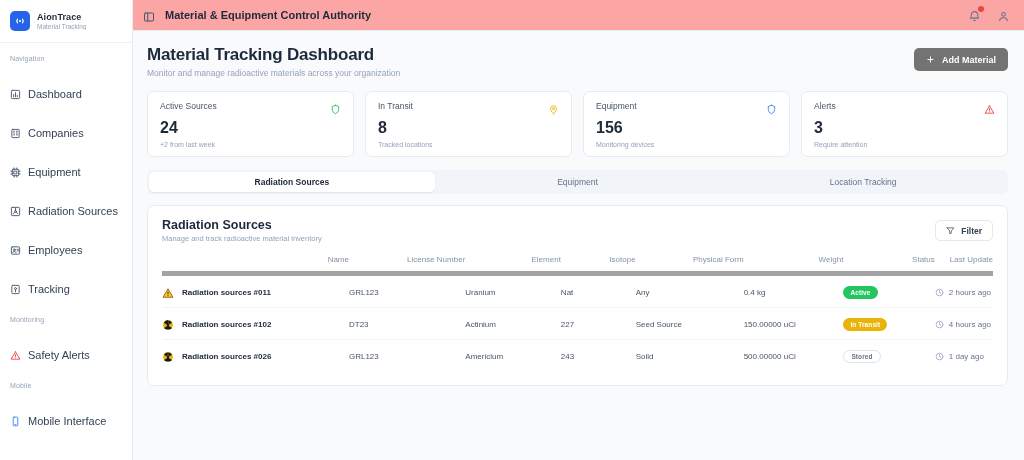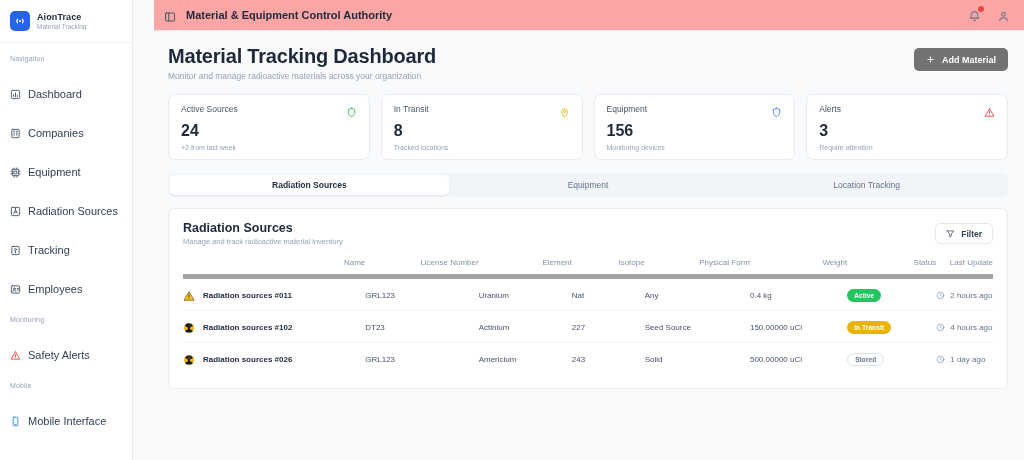--- a/index.html
+++ b/index.html
@@ -3,21 +3,21 @@
 <meta charset="utf-8">
 <style>
   * { box-sizing: border-box; margin: 0; padding: 0; }
   html, body {
     width: 1024px; height: 460px;
     font-family: "Liberation Sans", sans-serif;
     background: #f8fafc;
     color: #0f172a;
     overflow: hidden;
   }
-  .app { display: flex; width: 1024px; height: 448px; gap: 21px; }
+  .app { display: flex; width: 1024px; height: 448px; }
 
   
   .sidebar {
     width: 133px; height: 460px; flex: 0 0 133px;
     background: #ffffff;
     border-right: 1px solid #e8ecf1;
     display: flex; flex-direction: column;
   }
   .brand {
     display: flex; align-items: center; gap: 7px;
@@ -67,21 +67,21 @@
   .bell-dot {
     position: absolute; top: -3px; right: -3px;
     width: 6px; height: 6px; border-radius: 50%;
     background: #ef4444;
   }
   .user-ico { width: 13px; height: 13px; cursor: pointer; }
 
   .content { padding: 14px 16px 0 14px; overflow: hidden; }
 
   .page-head { display: flex; align-items: flex-start; }
-  .page-title { font-size: 20px; font-weight: bold; color: #1e293b; letter-spacing: -.2px; }
+  .page-title { font-size: 17px; font-weight: bold; color: #1e293b; letter-spacing: -.2px; }
   .page-sub { font-size: 8.5px; color: #94a3b8; margin-top: 3px; }
   .add-btn {
     margin-left: auto; margin-top: 3px;
     background: #737373; color: #fff;
     border: none; border-radius: 5px;
     height: 23px; padding: 0 12px;
     font-size: 9px; font-weight: bold;
     font-family: "Liberation Sans", sans-serif;
     display: flex; align-items: center; gap: 7px;
     cursor: pointer;
@@ -254,38 +254,38 @@
               <circle cx="12" cy="12" r="2"></circle>
             <path d="M12 10V5M10.2 13.5 6.5 17M13.8 13.5 17.5 17"></path>
           </svg>
         </span>
         <span class="nav-text">Radiation Sources</span>
       </div>
 
       <div class="nav-item">
         <span class="nav-ico">
           <svg width="11" height="11" viewBox="0 0 24 24" fill="none" stroke="#475569" stroke-width="2" stroke-linecap="round" stroke-linejoin="round">
-            <rect x="4" y="3" width="16" height="18" rx="2"></rect>
-              <circle cx="12" cy="10" r="2.2"></circle>
-              <path d="M12 13.5V17"></path>
-          </svg>
-        </span>
-        <span class="nav-text">Tracking</span>
-      </div>
-
-      <div class="nav-item">
-        <span class="nav-ico">
-          <svg width="11" height="11" viewBox="0 0 24 24" fill="none" stroke="#475569" stroke-width="2" stroke-linecap="round" stroke-linejoin="round">
             <rect x="3" y="4" width="18" height="16" rx="2"></rect>
               <circle cx="9.5" cy="10.5" r="2"></circle>
             <path d="M6 17c0-2 1.6-3 3.5-3s3.5 1 3.5 3"></path>
               <path d="M15.5 9.5h3M15.5 13h3"></path>
           </svg>
         </span>
         <span class="nav-text">Employees</span>
+      </div>
+
+      <div class="nav-item">
+        <span class="nav-ico">
+          <svg width="11" height="11" viewBox="0 0 24 24" fill="none" stroke="#475569" stroke-width="2" stroke-linecap="round" stroke-linejoin="round">
+            <rect x="4" y="3" width="16" height="18" rx="2"></rect>
+              <circle cx="12" cy="10" r="2.2"></circle>
+              <path d="M12 13.5V17"></path>
+          </svg>
+        </span>
+        <span class="nav-text">Tracking</span>
       </div>
 
       <div class="nav-gap"></div>
 
       <div class="nav-label">Monitoring</div>
       <div class="nav-item">
         <span class="nav-ico">
           <svg width="11" height="11" viewBox="0 0 24 24" fill="none" stroke="#ef4444" stroke-width="2" stroke-linecap="round" stroke-linejoin="round">
             <path d="M12 4 2.5 20h19L12 4z"></path>
               <path d="M12 10v4M12 17h.01"></path>

